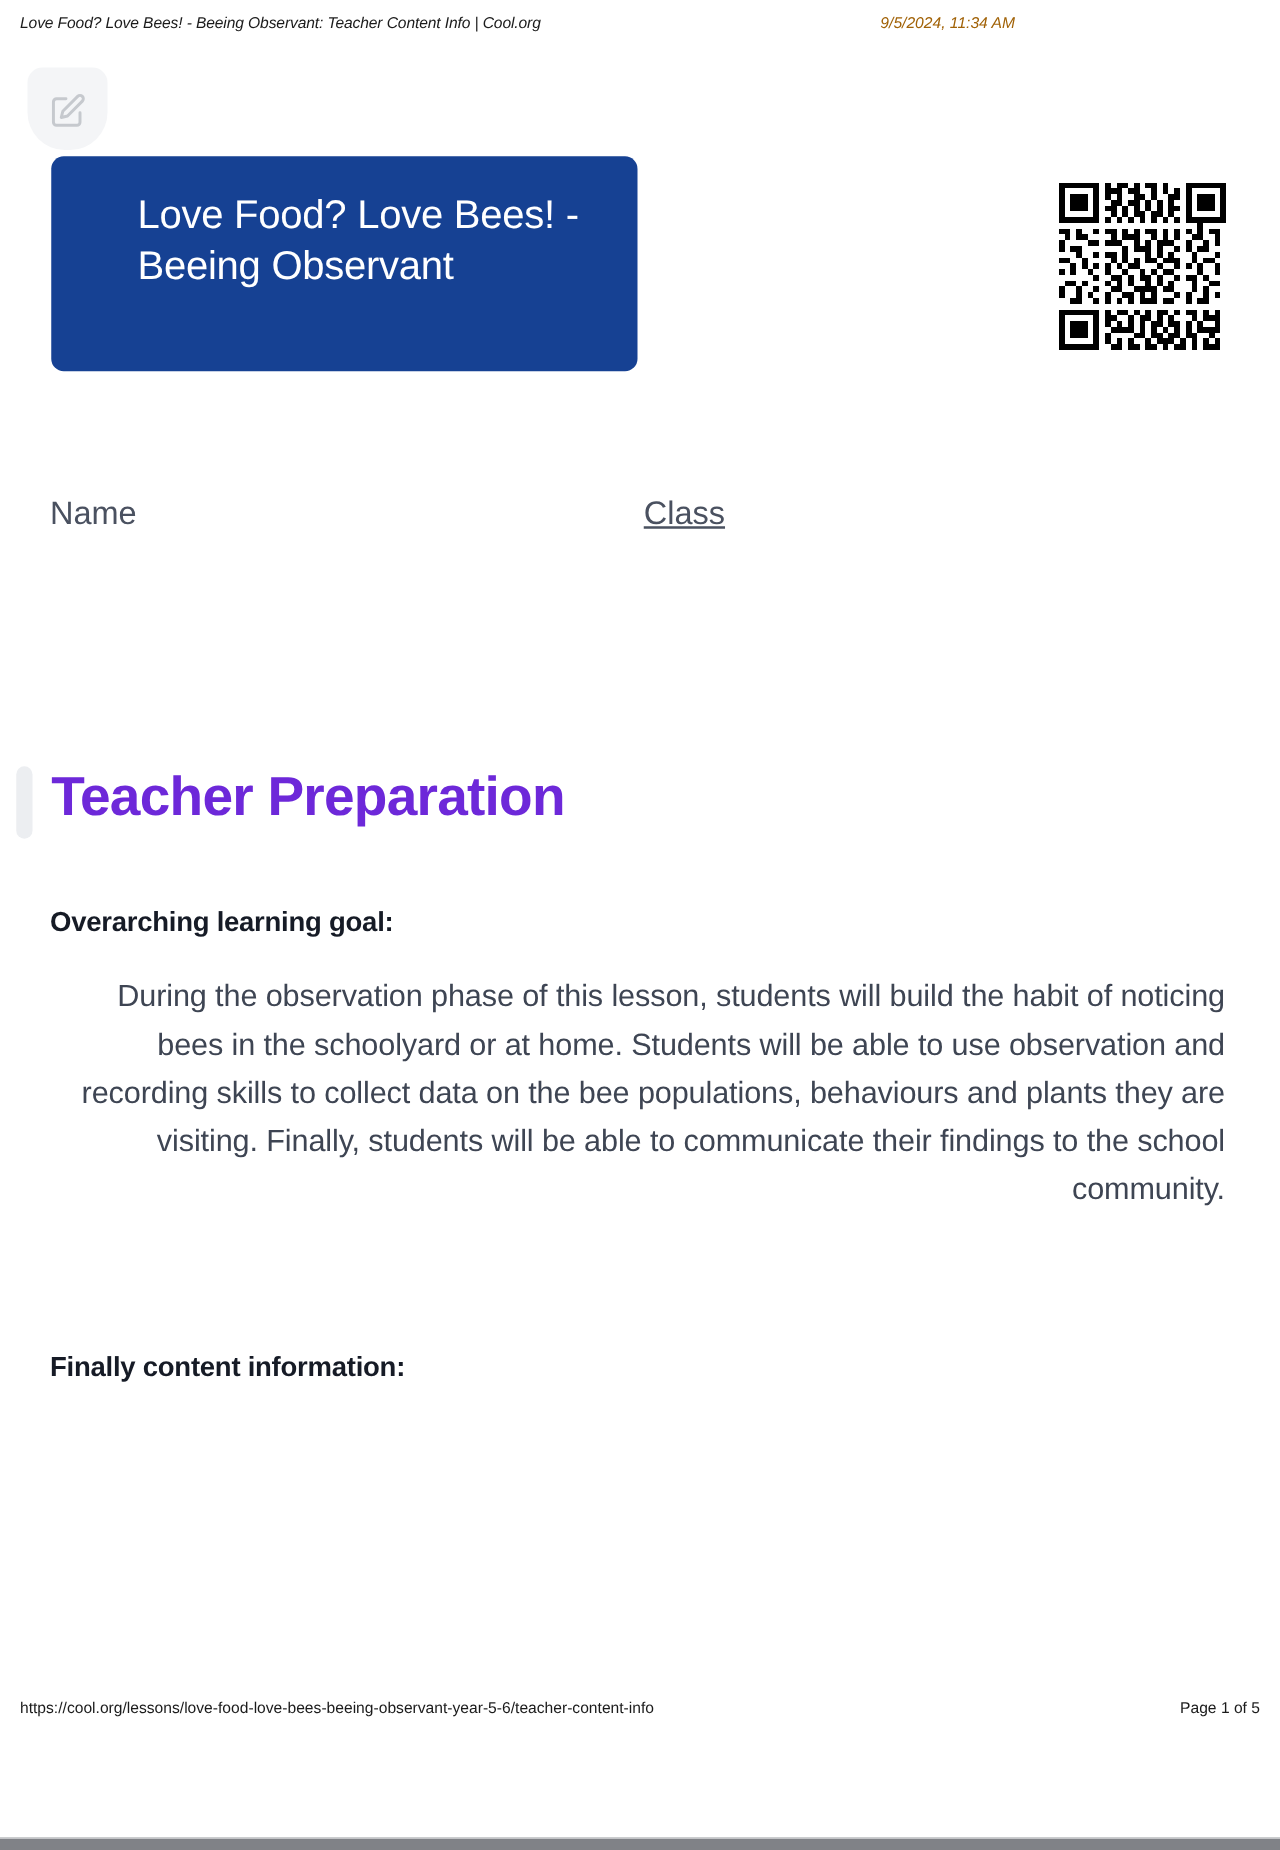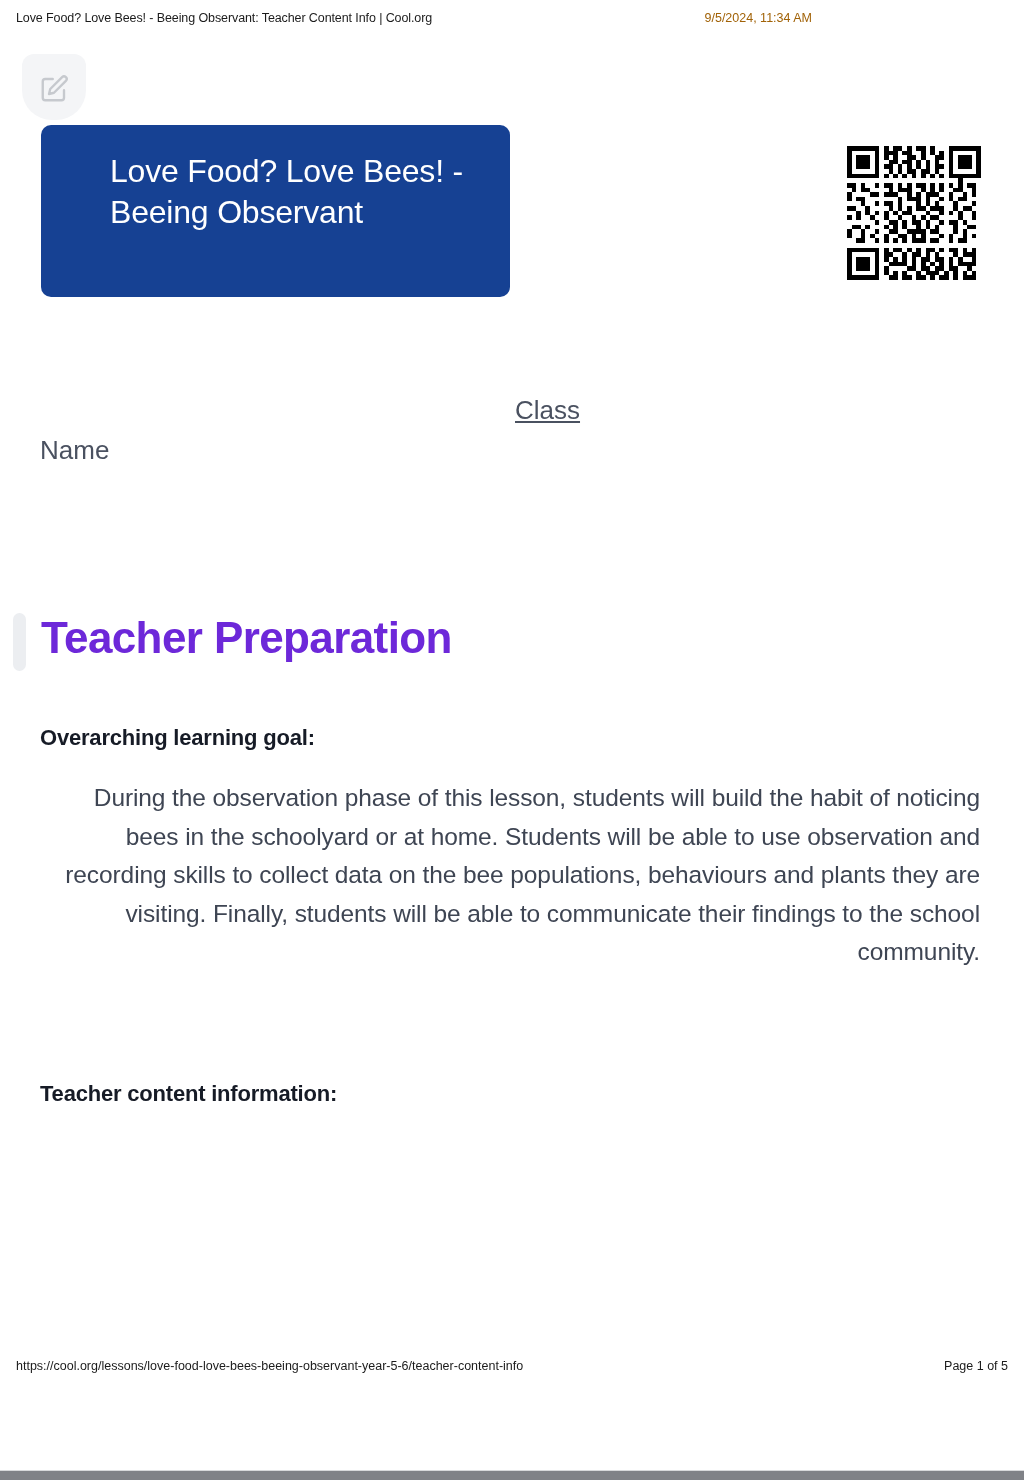--- a/index.html
+++ b/index.html
@@ -30,20 +30,21 @@
     position: absolute;
     left: 0;
     top: 0;
     width: 828px;
     height: 36px;
     display: flex;
     align-items: center;
     justify-content: space-between;
     padding: 0 16px;
     box-sizing: border-box;
+    font-style: italic;
   }
   .print-header .ph-title {
     font-size: 12.5px;
     color: #1b1b1b;
     letter-spacing: -0.1px;
     white-space: nowrap;
   }
   .print-header .ph-date {
     font-size: 12.5px;
     color: #a16207;
@@ -106,21 +107,21 @@
     height: 40px;
   }
   .field-row .fld {
     position: absolute;
     top: 0;
     font-size: 26px;
     line-height: 36px;
     color: #4a5160;
     font-weight: 400;
   }
-  .field-row .fld-name { left: 0px; margin-top: 40px; }
+  .field-row .fld-name { left: 0px; }
   .field-row .fld-class { left: 475px; text-decoration: underline; }
 
   
   .section-head {
     position: absolute;
     left: 13px;
     top: 606px;
     width: 900px;
     height: 70px;
   }
@@ -451,21 +452,21 @@
   </div>
 
   <div class="section-head">
     <div class="accent-bar"></div>
     <div class="sh-text">Teacher Preparation</div>
   </div>
 
   <div class="sub-head sub-head-goal">Overarching learning goal:</div>
   <div class="body-para">During the observation phase of this lesson, students will build the habit of noticing bees in the schoolyard or at home. Students will be able to use observation and recording skills to collect data on the bee populations, behaviours and plants they are visiting. Finally, students will be able to communicate their findings to the school community.</div>
 
-  <div class="sub-head sub-head-content">Teacher content information:</div>
+  <div class="sub-head sub-head-content">Finally content information:</div>
 
   <div class="print-footer">
     <span class="pf-url">https://cool.org/lessons/love-food-love-bees-beeing-observant-year-5-6/teacher-content-info</span>
     <span class="pf-page">Page 1 of 5</span>
   </div>
 
 </div>
 
 <div class="page-gap"></div>
 

